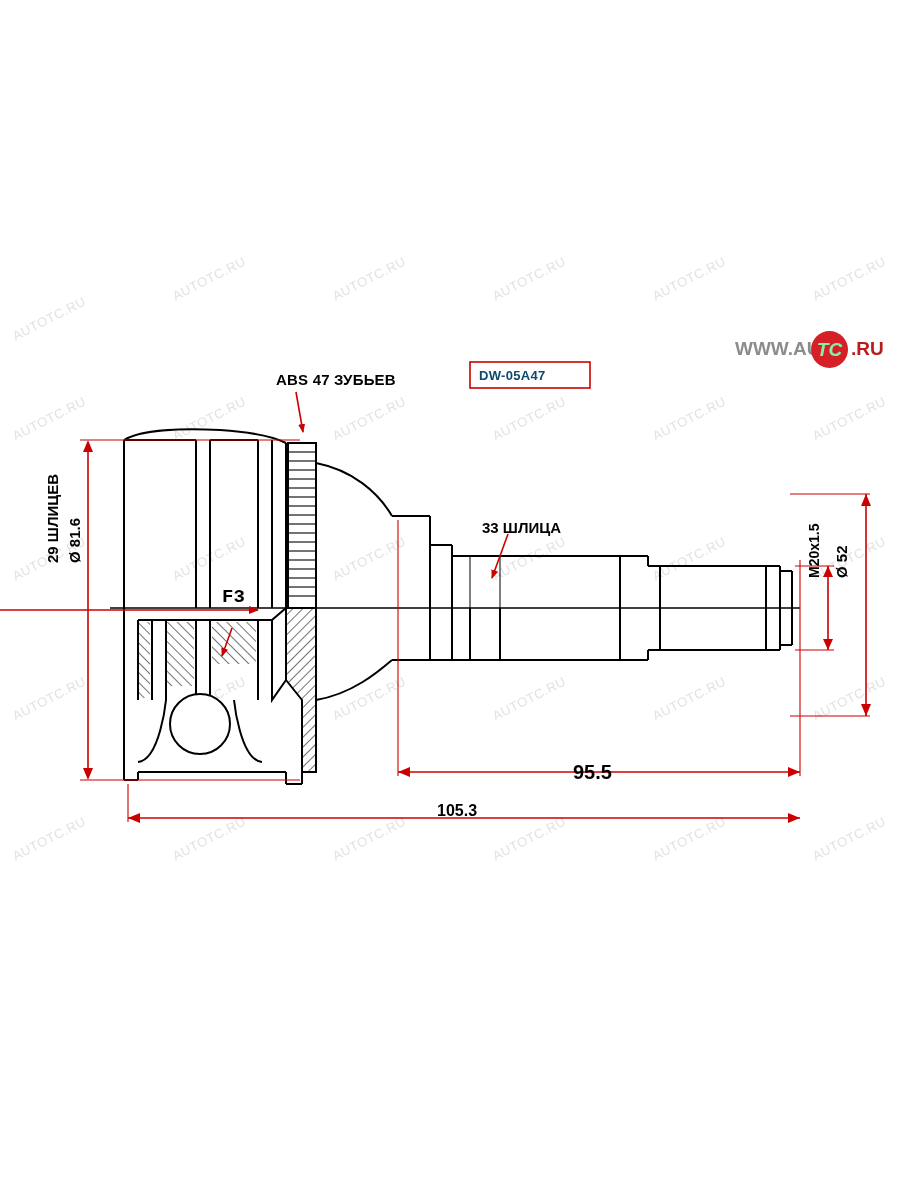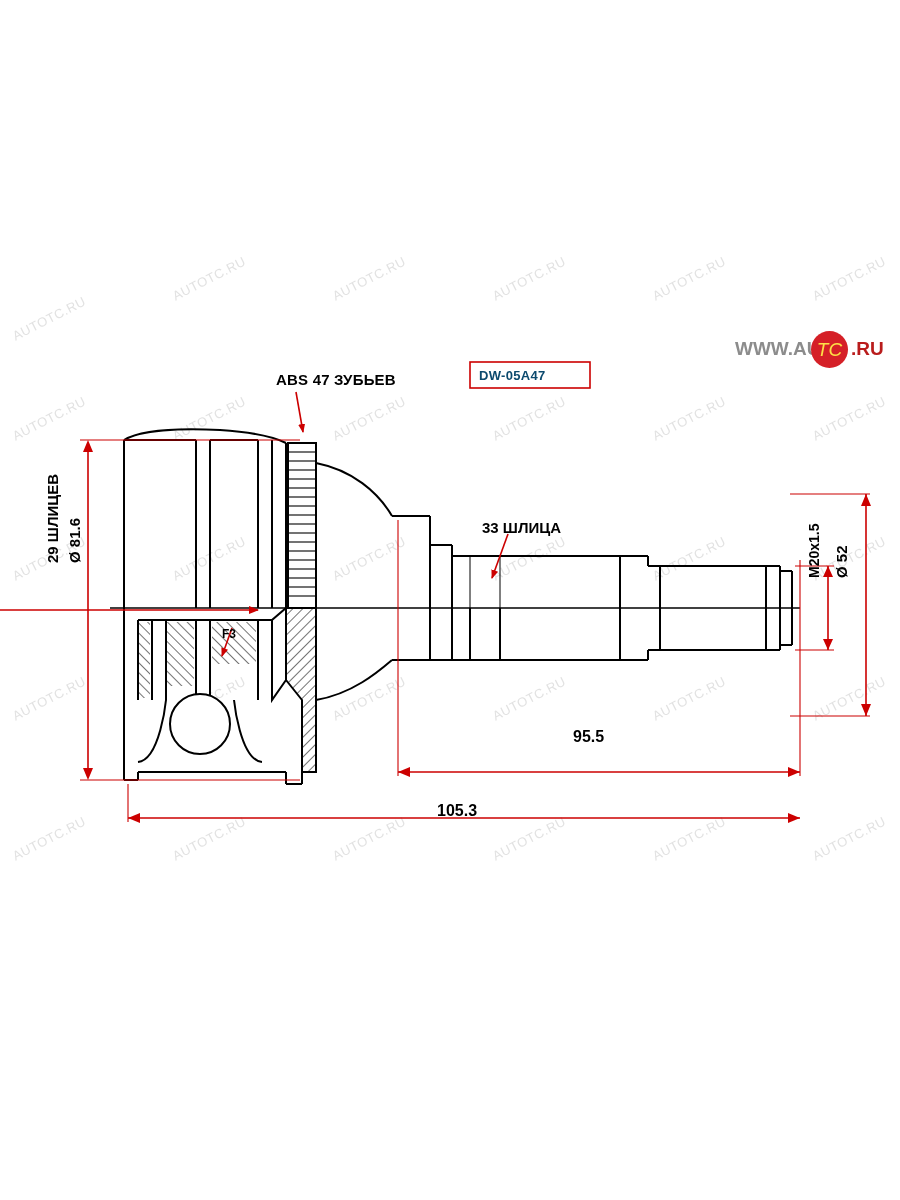--- a/index.html
+++ b/index.html
@@ -66,23 +66,23 @@
     border-radius: 50%;
     background: #d52027;
   }
   .logo-badge span {
     position: absolute;
     left: 0; top: 0;
     width: 37px;
     height: 37px;
     line-height: 37px;
     text-align: center;
-    color: #fde047;
+    color: #86efac;
     font-size: 19px;
-    font-weight: normal;
+    font-weight: bold;
     font-style: italic;
     font-family: "Liberation Sans", sans-serif;
   }
   .logo-ru {
     position: absolute;
     left: 116px;
     top: 8px;
     font-size: 19px;
     font-weight: bold;
     color: #b91c1c;
@@ -112,34 +112,35 @@
     letter-spacing: 0.2px;
   }
   .lbl-33 {
     left: 482px;
     top: 519px;
     font-size: 15px;
     font-weight: bold;
   }
   .lbl-f3 {
     left: 222px;
-    top: 627px;
-    font-size: 12px;
-    font-weight: bold;
+    top: 586px;
+    font-size: 19px;
+    font-weight: bold;
+    font-family: Liberation Mono, monospace;
   }
   .lbl-1581 {
     left: 437px;
     top: 802px;
     font-size: 16px;
     font-weight: bold;
   }
   .lbl-955 {
     left: 573px;
-    top: 728px;
-    font-size: 16px;
+    top: 761px;
+    font-size: 20px;
     font-weight: bold;
   }
   .lbl-d52 {
     left: 833px;
     top: 578px;
     font-size: 15px;
     font-weight: bold;
     transform: rotate(-90deg);
     transform-origin: left top;
   }

